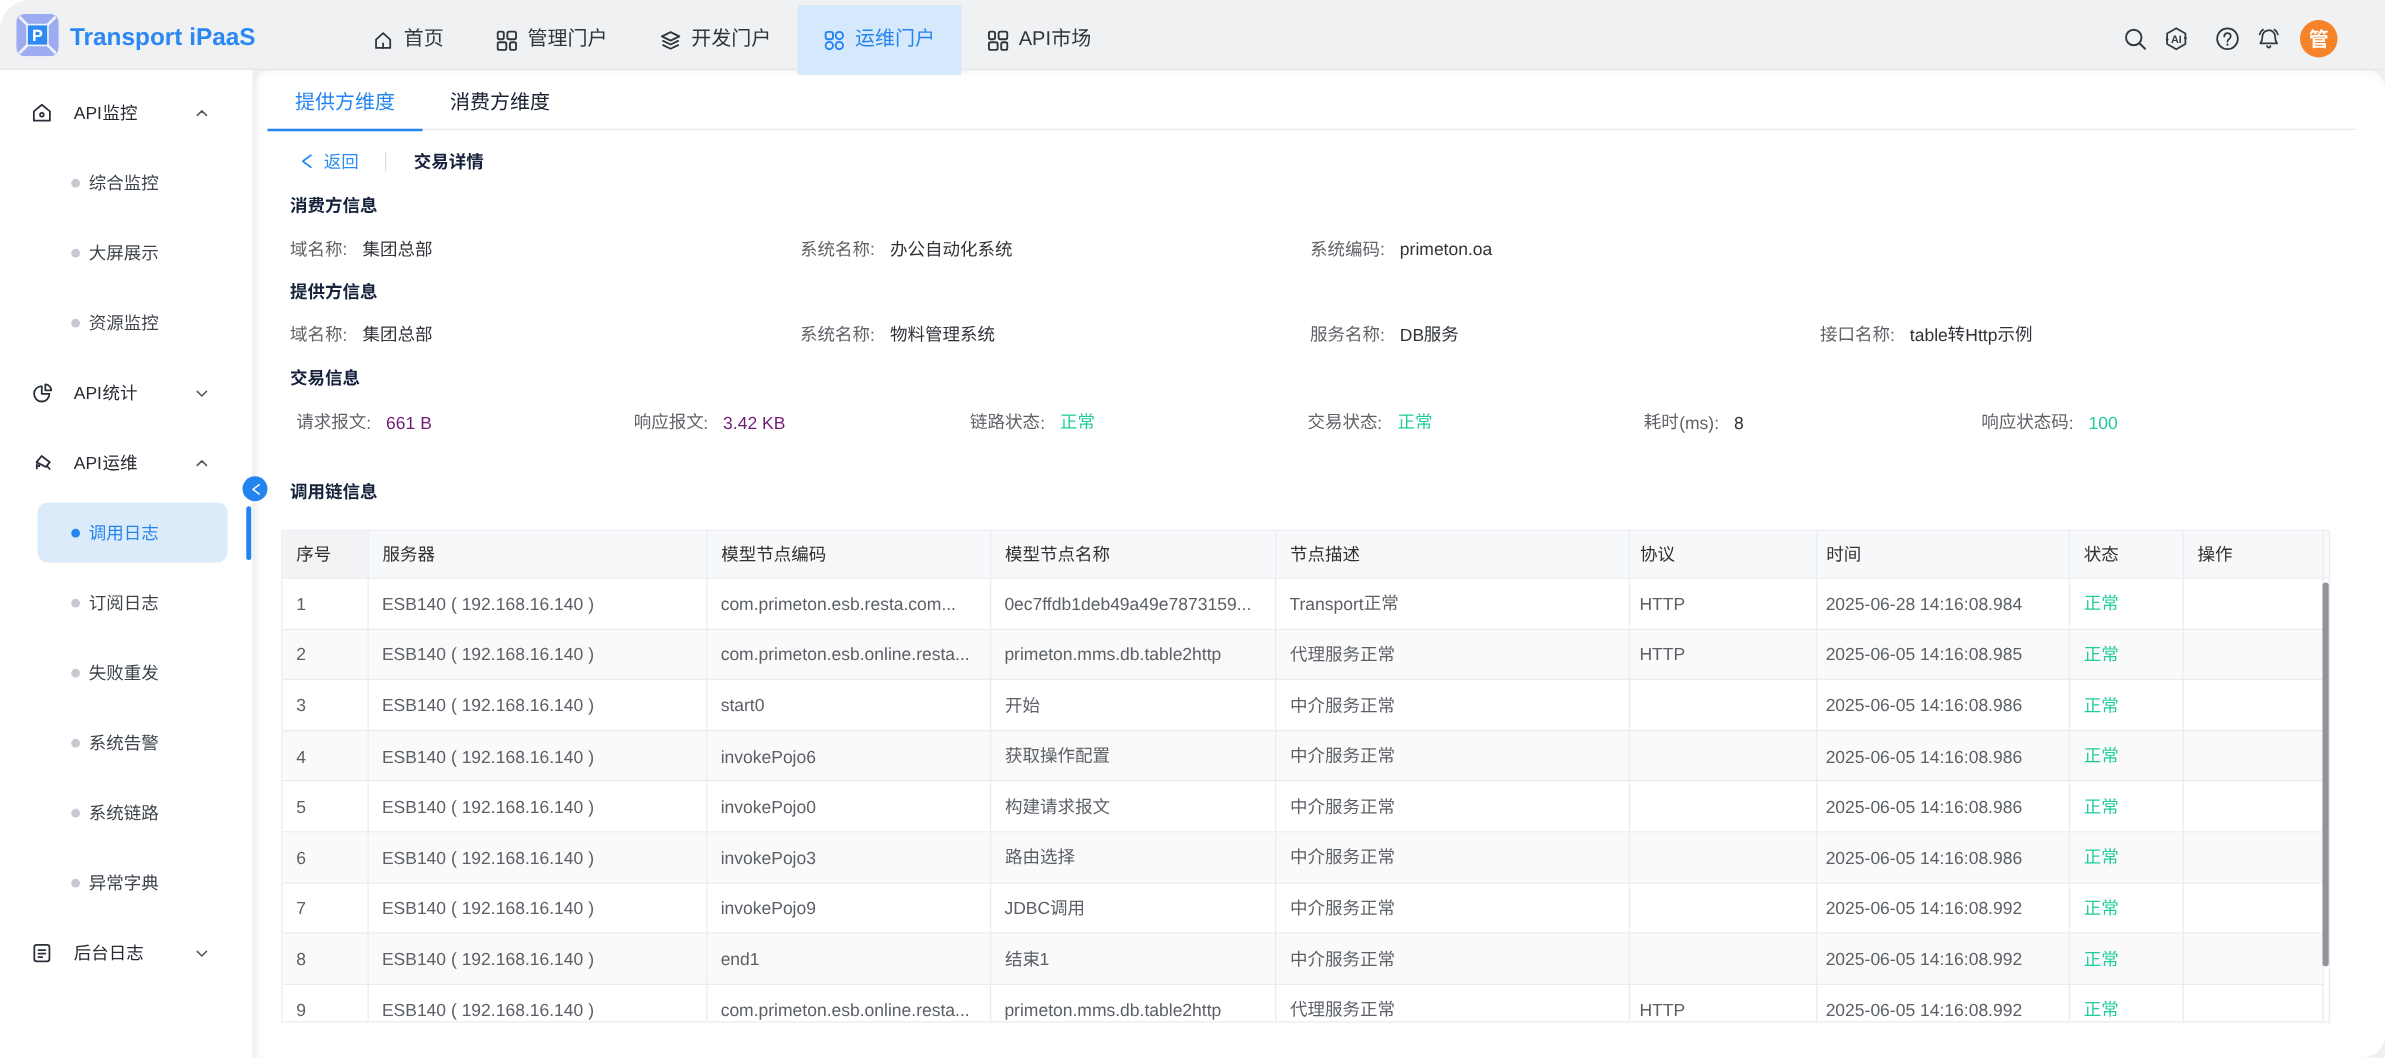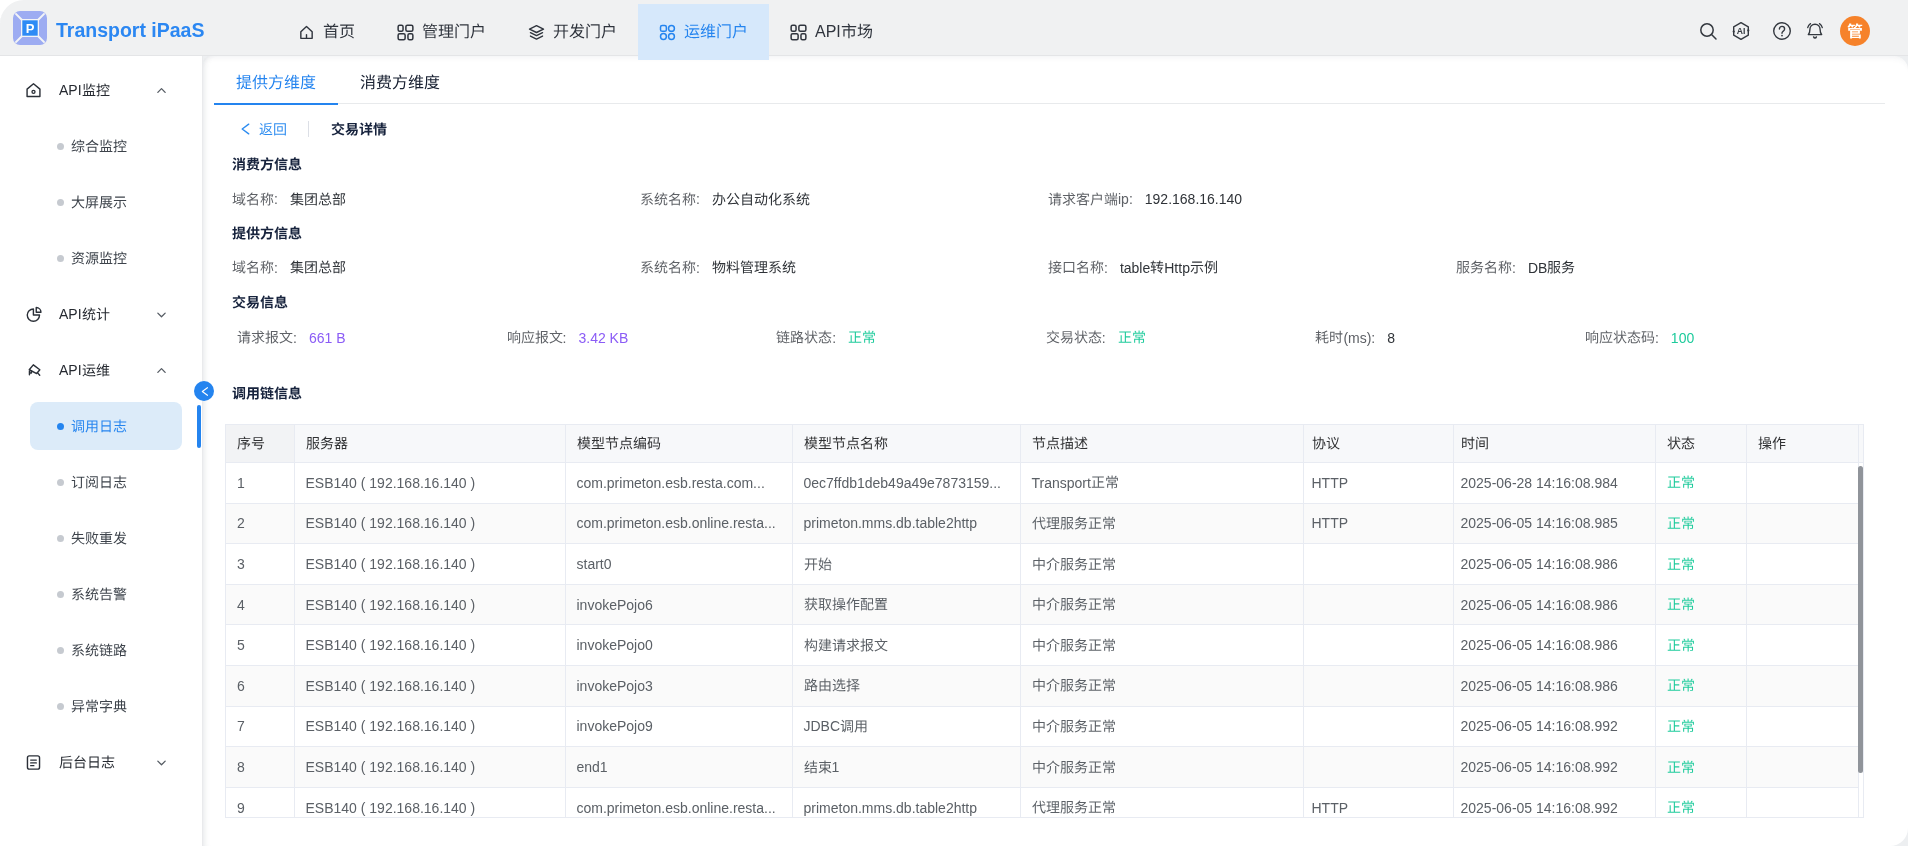--- a/index.html
+++ b/index.html
@@ -63,21 +63,21 @@
 h4.sec {font-size:14px;font-weight:bold;color:#17233d;padding-left:7px;height:20px;
   line-height:20px;margin-top:13px}
 h4.sec.mt36 {margin-top:35.5px}
 .irow {display:grid;height:20px;line-height:20px;margin-top:15px}
 .irow.c4 {grid-template-columns:repeat(4,408px)}
 .irow.c6 {grid-template-columns:repeat(6,269.6px)}
 .irow.c4 .it {padding-left:7px}
 .irow.c6 .it {padding-left:12px}
 .lab {color:#5e6166}
 .val {color:#2f3338;margin-left:12px}
-.bl {color:#8b5cf6}
+.bl {color:#701a75}
 .gn {color:#1ecb9c}
 h4.sec.mt1 {margin-top:14px}
 .mt1b {margin-top:14.5px}
 h4.sec.mt1c {margin-top:14.5px}
 .mt2 {margin-top:15.5px}
 
 
 .tblw {margin-top:21px;width:1639px;border:1px solid #e8ebf2;position:relative}
 table {border-collapse:collapse;table-layout:fixed}
 .thead {width:1637px}
@@ -437,49 +437,49 @@
           <div class="it"><span class="lab"><svg class="g" style="width:3.000em" viewBox="0 -880 3000 1000" aria-hidden="true">
                 <use href="#yumc"></use>
               </svg>:</span><span class="val"><svg class="g" style="width:4.000em" viewBox="0 -880 4000 1000" aria-hidden="true">
                 <use href="#jituan"></use>
               </svg></span></div>
           <div class="it"><span class="lab"><svg class="g" style="width:4.000em" viewBox="0 -880 4000 1000" aria-hidden="true">
                 <use href="#xtmc"></use>
               </svg>:</span><span class="val"><svg class="g" style="width:7.000em" viewBox="0 -880 7000 1000" aria-hidden="true">
                 <use href="#bangong"></use>
               </svg></span></div>
-          <div class="it"><span class="lab"><svg class="g" style="width:5.000em" viewBox="0 -880 5000 1000" aria-hidden="true">
-                <use href="#qqkhd"></use>
-              </svg>ip:</span><span class="val">192.168.16.140</span></div>
+          <div class="it"><span class="lab"><svg class="g" style="width:4.000em" viewBox="0 -880 4000 1000" aria-hidden="true">
+                <use href="#xtbm"></use>
+              </svg>:</span><span class="val">primeton.oa</span></div>
         </div>
     <h4 class="sec mt1"><svg class="g" style="width:5.000em" viewBox="0 -880 5000 1000" aria-hidden="true">
             <use href="#b_tgxx"></use>
           </svg></h4>
     <div class="irow c4 mt1b">
           <div class="it"><span class="lab"><svg class="g" style="width:3.000em" viewBox="0 -880 3000 1000" aria-hidden="true">
                 <use href="#yumc"></use>
               </svg>:</span><span class="val"><svg class="g" style="width:4.000em" viewBox="0 -880 4000 1000" aria-hidden="true">
                 <use href="#jituan"></use>
               </svg></span></div>
           <div class="it"><span class="lab"><svg class="g" style="width:4.000em" viewBox="0 -880 4000 1000" aria-hidden="true">
                 <use href="#xtmc"></use>
               </svg>:</span><span class="val"><svg class="g" style="width:6.000em" viewBox="0 -880 6000 1000" aria-hidden="true">
                 <use href="#wuliao"></use>
               </svg></span></div>
           <div class="it"><span class="lab"><svg class="g" style="width:4.000em" viewBox="0 -880 4000 1000" aria-hidden="true">
+                <use href="#fwmc"></use>
+              </svg>:</span><span class="val">DB<svg class="g" style="width:2.000em" viewBox="0 -880 2000 1000" aria-hidden="true">
+                <use href="#fuwu"></use>
+              </svg></span></div>
+          <div class="it"><span class="lab"><svg class="g" style="width:4.000em" viewBox="0 -880 4000 1000" aria-hidden="true">
                 <use href="#jkmc"></use>
               </svg>:</span><span class="val">table<svg class="g" style="width:1.000em" viewBox="0 -880 1000 1000" aria-hidden="true">
                 <use href="#zhuan"></use>
               </svg>Http<svg class="g" style="width:2.000em" viewBox="0 -880 2000 1000" aria-hidden="true">
                 <use href="#shili"></use>
-              </svg></span></div>
-          <div class="it"><span class="lab"><svg class="g" style="width:4.000em" viewBox="0 -880 4000 1000" aria-hidden="true">
-                <use href="#fwmc"></use>
-              </svg>:</span><span class="val">DB<svg class="g" style="width:2.000em" viewBox="0 -880 2000 1000" aria-hidden="true">
-                <use href="#fuwu"></use>
               </svg></span></div>
         </div>
     <h4 class="sec mt1c"><svg class="g" style="width:4.000em" viewBox="0 -880 4000 1000" aria-hidden="true">
             <use href="#b_jyxx"></use>
           </svg></h4>
     <div class="irow c6 mt2">
           <div class="it"><span class="lab"><svg class="g" style="width:4.000em" viewBox="0 -880 4000 1000" aria-hidden="true">
                 <use href="#qqbw"></use>
               </svg>:</span><span class="val"><span class="bl">661 B</span></span></div>
           <div class="it"><span class="lab"><svg class="g" style="width:4.000em" viewBox="0 -880 4000 1000" aria-hidden="true">

